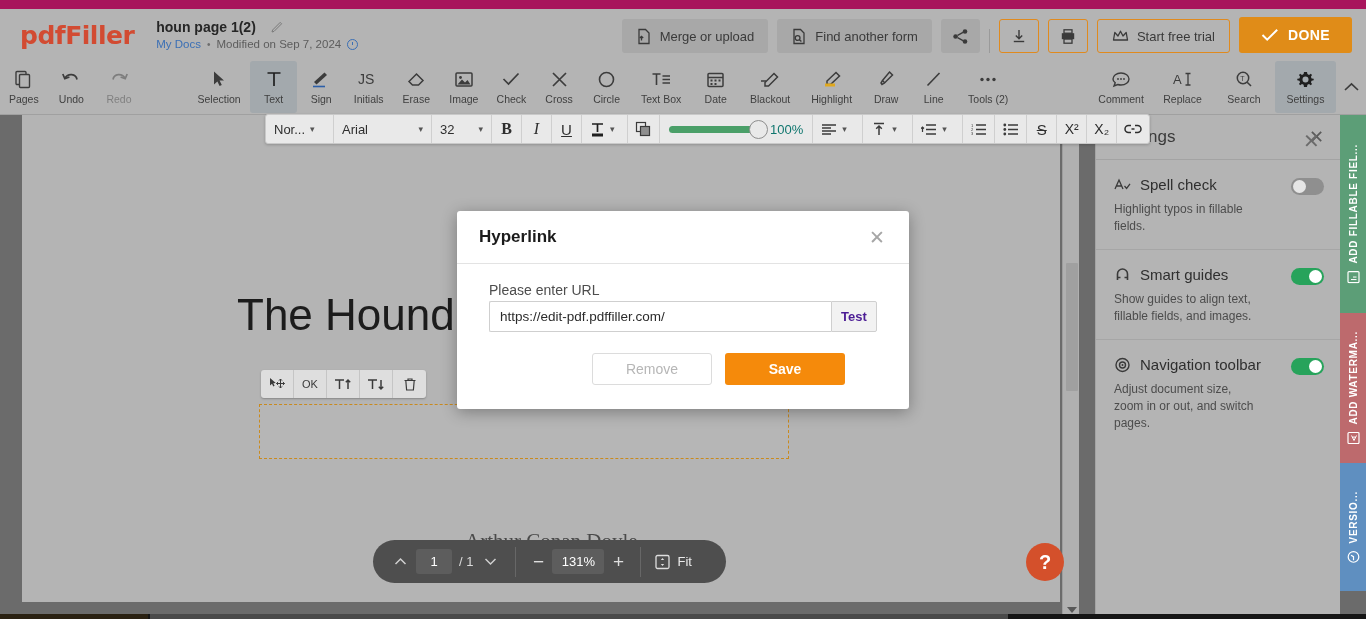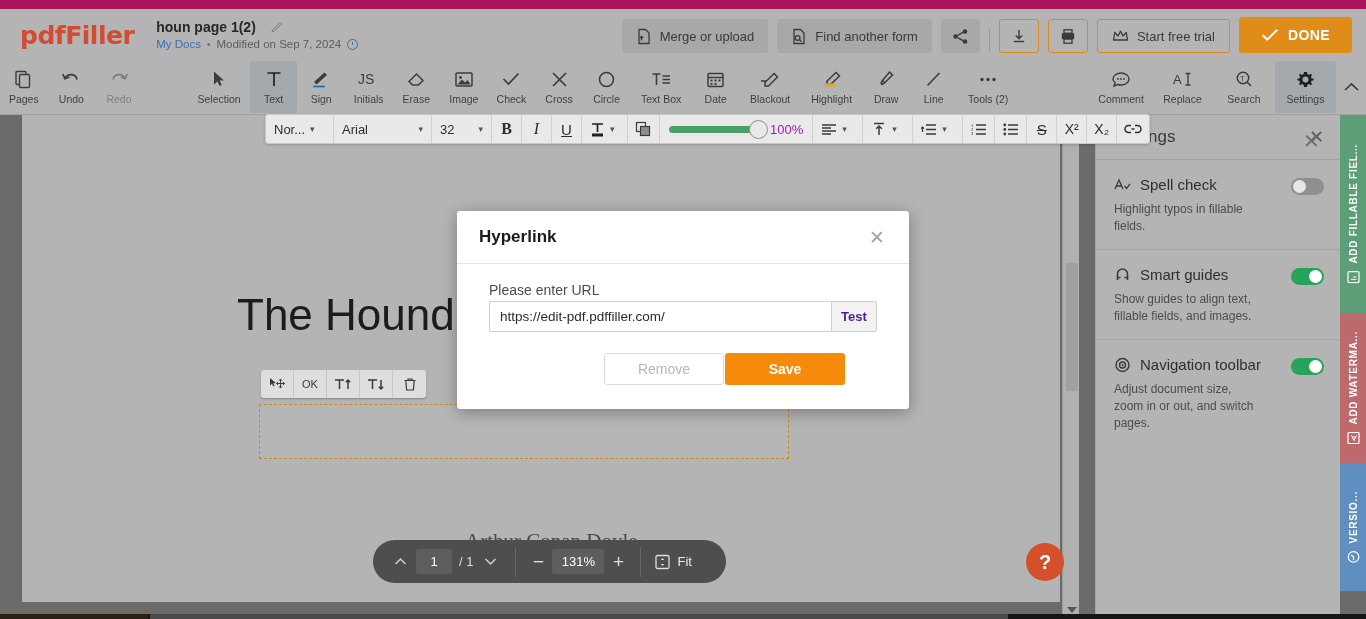--- a/index.html
+++ b/index.html
@@ -118,21 +118,21 @@
   .slider-wrap { display: flex; align-items: center; padding: 0 9px; gap: 9px; border-right: 1px solid #cfcfcf; }
   .slider-track {
     width: 92px; height: 7px; border-radius: 4px; background: #4a9f68;
     position: relative;
   }
   .slider-knob {
     position: absolute; right: -7px; top: -6px;
     width: 19px; height: 19px; border-radius: 50%;
     background: #e9e9e9; border: 1.5px solid #8e8e8e;
   }
-  .opac-val { font-size: 13px; color: #a21caf; }
+  .opac-val { font-size: 13px; color: #0f766e; }
   .fbtn {
     width: 30px; display: flex; align-items: center; justify-content: center;
     border-right: 1px solid #cfcfcf; cursor: pointer;
   }
   .fbtn:last-child { border-right: none; }
   .b-i { font-family: "Liberation Serif", serif; font-size: 16px; font-weight: bold; }
   .i-i { font-family: "Liberation Serif", serif; font-size: 16px; font-style: italic; }
 
   .fmt-close {
     position: absolute; left: 1303px; top: 131px;
@@ -305,21 +305,21 @@
     border-radius: 2px 0 0 2px; padding: 0 10px;
     font-family: "Liberation Sans", sans-serif; font-size: 13.5px; color: #2b2b2b;
     background: #fff; outline: none;
   }
   .test-btn {
     width: 46px; border: 1px solid #cfcfcf; border-radius: 0 2px 2px 0;
     background: #f2f2f2; font-size: 13px; font-weight: bold; color: #4c1d95;
     cursor: pointer; font-family: "Liberation Sans", sans-serif;
   }
   .modal-actions {
-    display: flex; justify-content: flex-end; gap: 1px;
+    display: flex; justify-content: flex-end; gap: 13px;
     padding: 21px 32px 0 32px;
   }
   .remove-btn {
     width: 120px; height: 32px; background: #fff; border: 1px solid #dcdcdc;
     border-radius: 3px; color: #b6b6b6; font-size: 14px; cursor: pointer;
     font-family: "Liberation Sans", sans-serif;
   }
   .save-btn {
     width: 120px; height: 32px; background: #f58a0b; border: none;
     border-radius: 3px; color: #fff; font-size: 14px; font-weight: bold;

